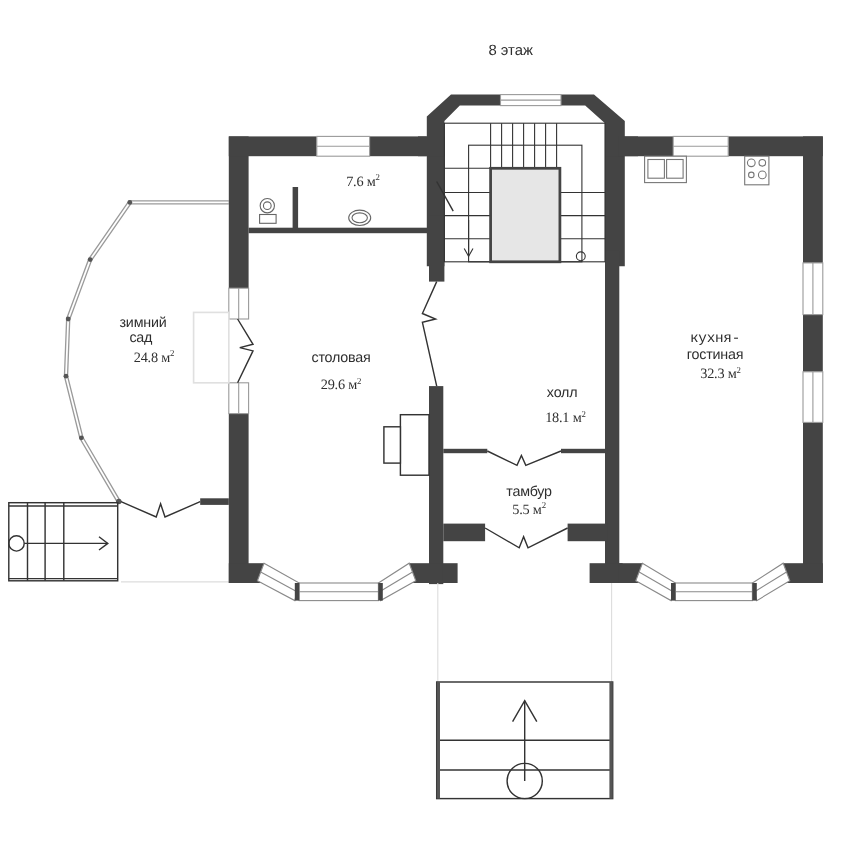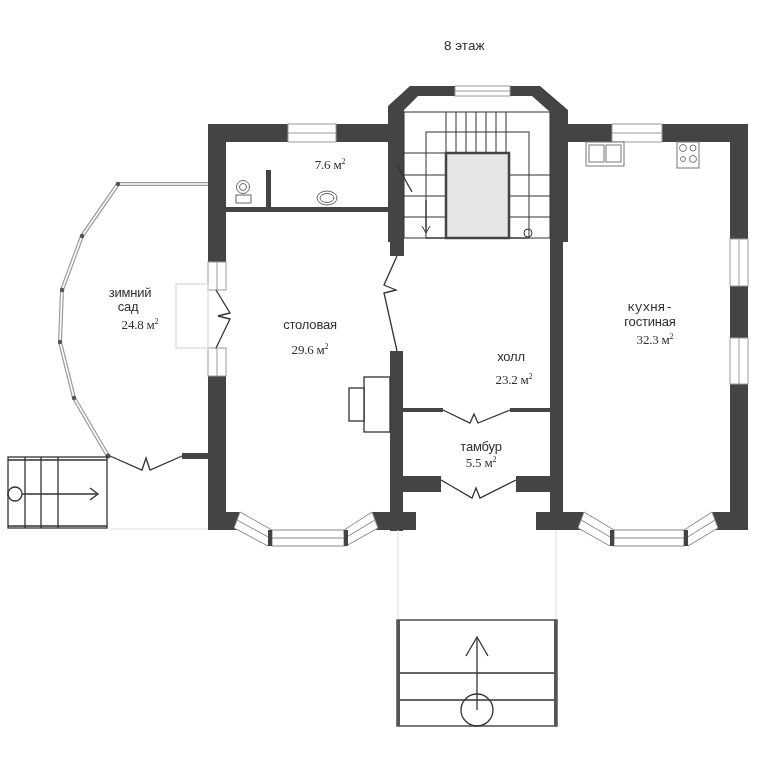--- a/index.html
+++ b/index.html
@@ -228,21 +228,21 @@
   <div class="area"><span>24.8 м</span><sup>2</sup></div>
 </div>
 
 <div class="label" style="left:270px; top:318px; width:80px;">
   <div class="name">столовая</div>
   <div class="area" style="margin-top:11px;"><span>29.6 м</span><sup>2</sup></div>
 </div>
 
 <div class="label" style="left:474px; top:303px; width:80px;margin-top:47px;">
   <div class="name" style="margin-left:-6px;">холл</div>
-  <div class="area" style="margin-top:9px;"><span>23.2 м</span><sup>2</sup></div>
+  <div class="area" style="margin-top:9px;"><span>18.1 м</span><sup>2</sup></div>
 </div>
 
 <div class="label" style="left:615px; top:301px; width:80px;">
   <div class="name" style="margin-left:-10px;font-family:Liberation Mono, monospace;">кухня-</div>
   <div class="name" style="margin-left:-10px;">гостиная</div>
   <div class="area"><span>32.3 м</span><sup>2</sup></div>
 </div>
 
 <div class="label" style="left:446px; top:440px; width:70px;">
   <div class="name">тамбур</div>

